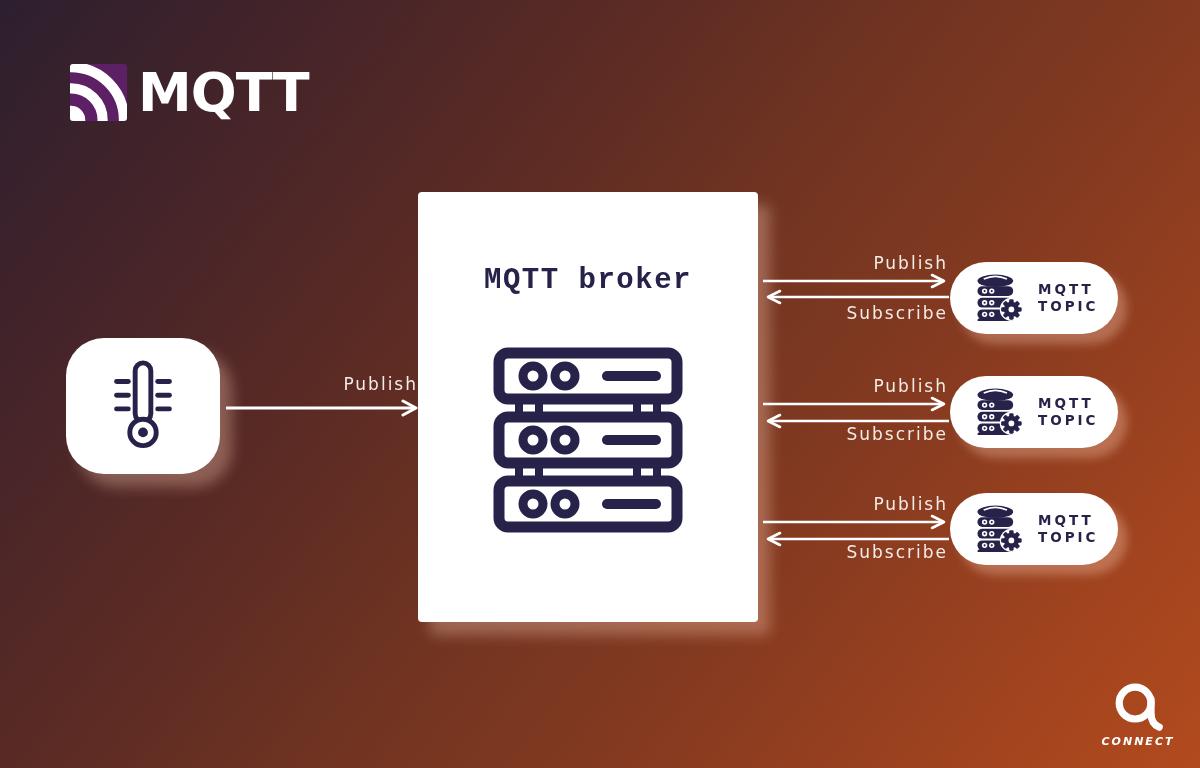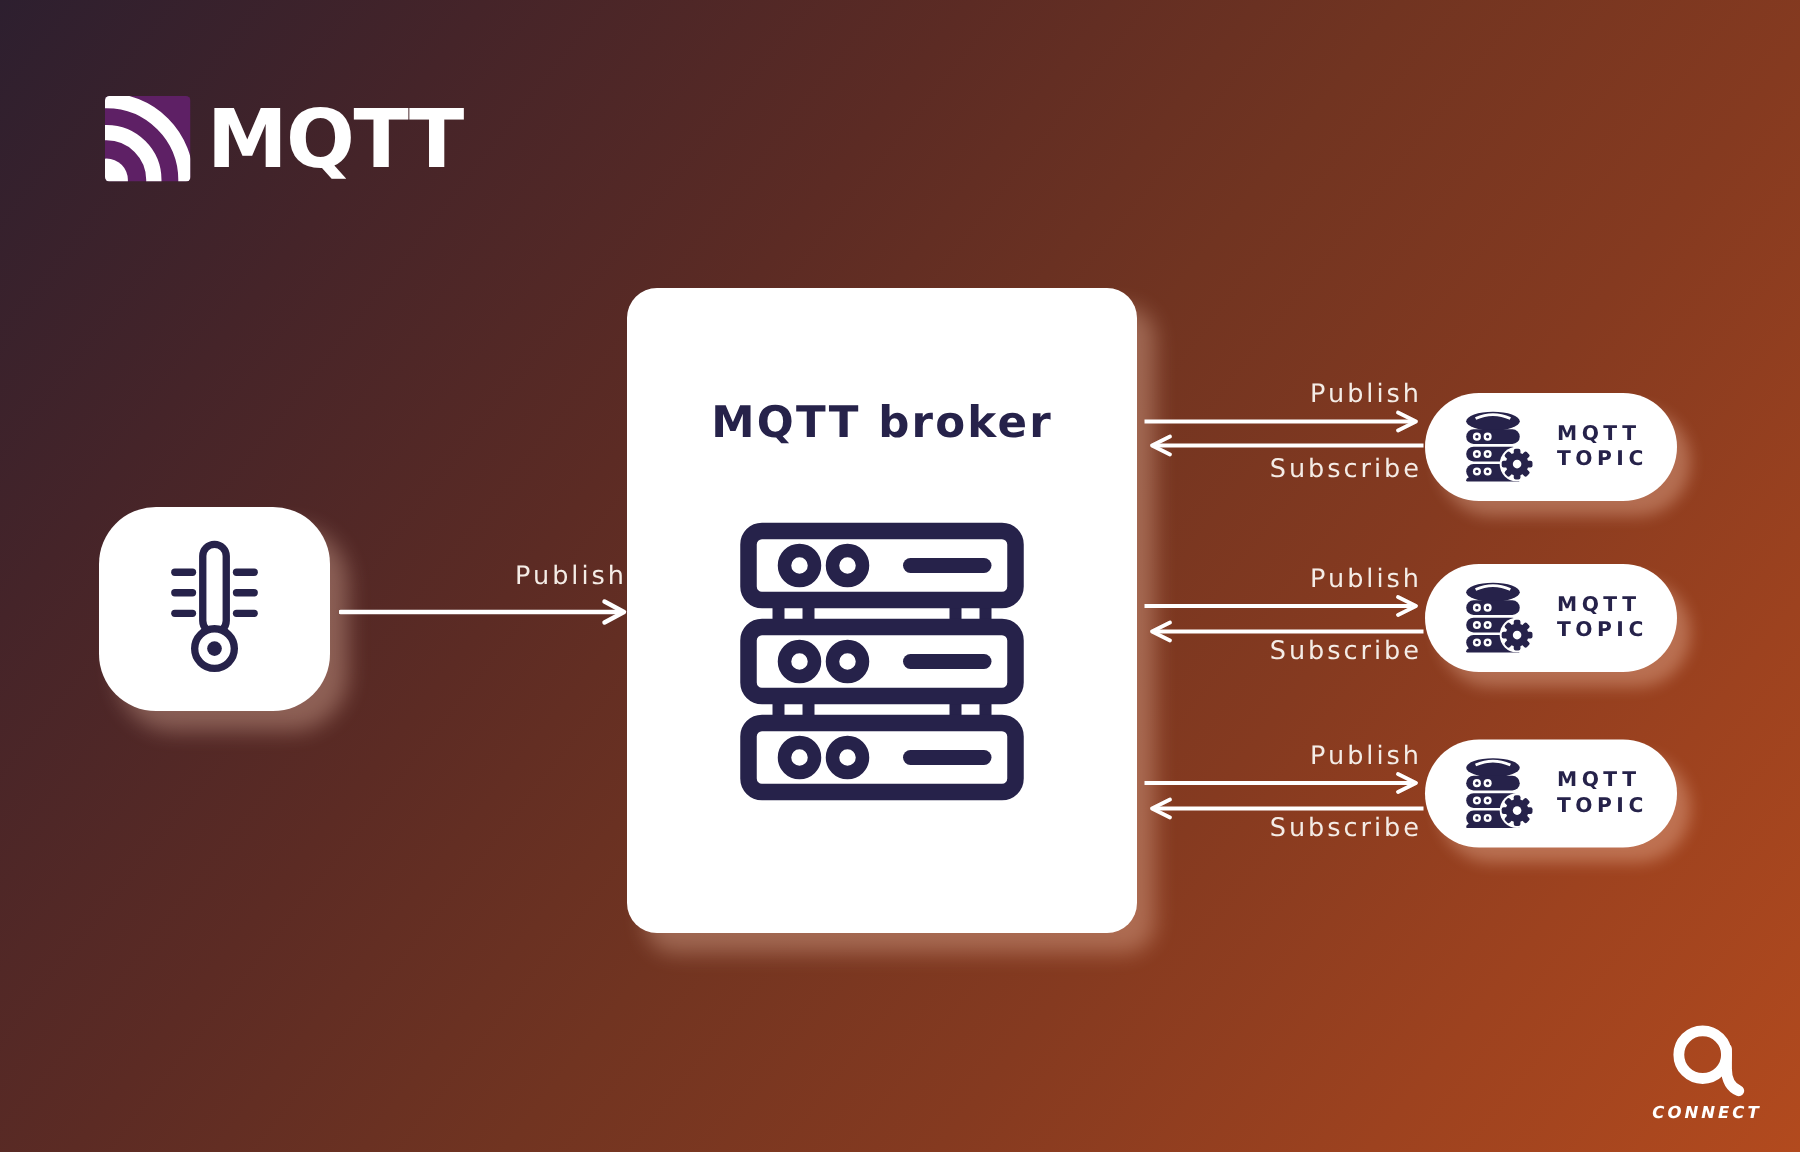--- a/index.html
+++ b/index.html
@@ -11,21 +11,21 @@
   .card{background:#ffffff;box-shadow:12px 13px 14px rgba(255,210,185,0.33);}
   
   .logo{position:absolute;left:70px;top:64px;display:flex;align-items:center;gap:11px;}
   .logo svg{display:block;}
   .wordmark{color:#ffffff;font-weight:bold;font-size:54px;letter-spacing:-1px;line-height:56px;}
   
   .client-label{position:absolute;left:64px;top:298px;color:#ffffff;font-weight:bold;font-size:19px;letter-spacing:4px;}
   .client-box{position:absolute;left:66px;top:338px;width:154px;height:136px;border-radius:38px;
     display:flex;align-items:center;justify-content:center;}
   
-  .broker-box{position:absolute;left:418px;top:192px;width:340px;height:430px;border-radius:20px;text-align:center;}
+  .broker-box{position:absolute;left:418px;top:192px;width:340px;height:430px;border-radius:4px;text-align:center;font-family:Liberation Mono, monospace;}
   .broker-title{margin-top:72px;color:#26224a;font-weight:bold;font-size:29px;letter-spacing:1.5px;}
   .broker-box svg{margin-top:48px;}
   
   .arrow{position:absolute;}
   .arrow svg{display:block;}
   .flow-label{position:absolute;color:#f4ece6;font-size:17px;letter-spacing:2px;text-align:right;}
   
   .topic-pill{position:absolute;left:950px;width:168px;height:72px;border-radius:36px;
     display:flex;align-items:center;gap:13px;padding-left:21px;box-sizing:border-box;
     box-shadow:9px 10px 10px rgba(255,210,185,0.33);background:#fff;}

